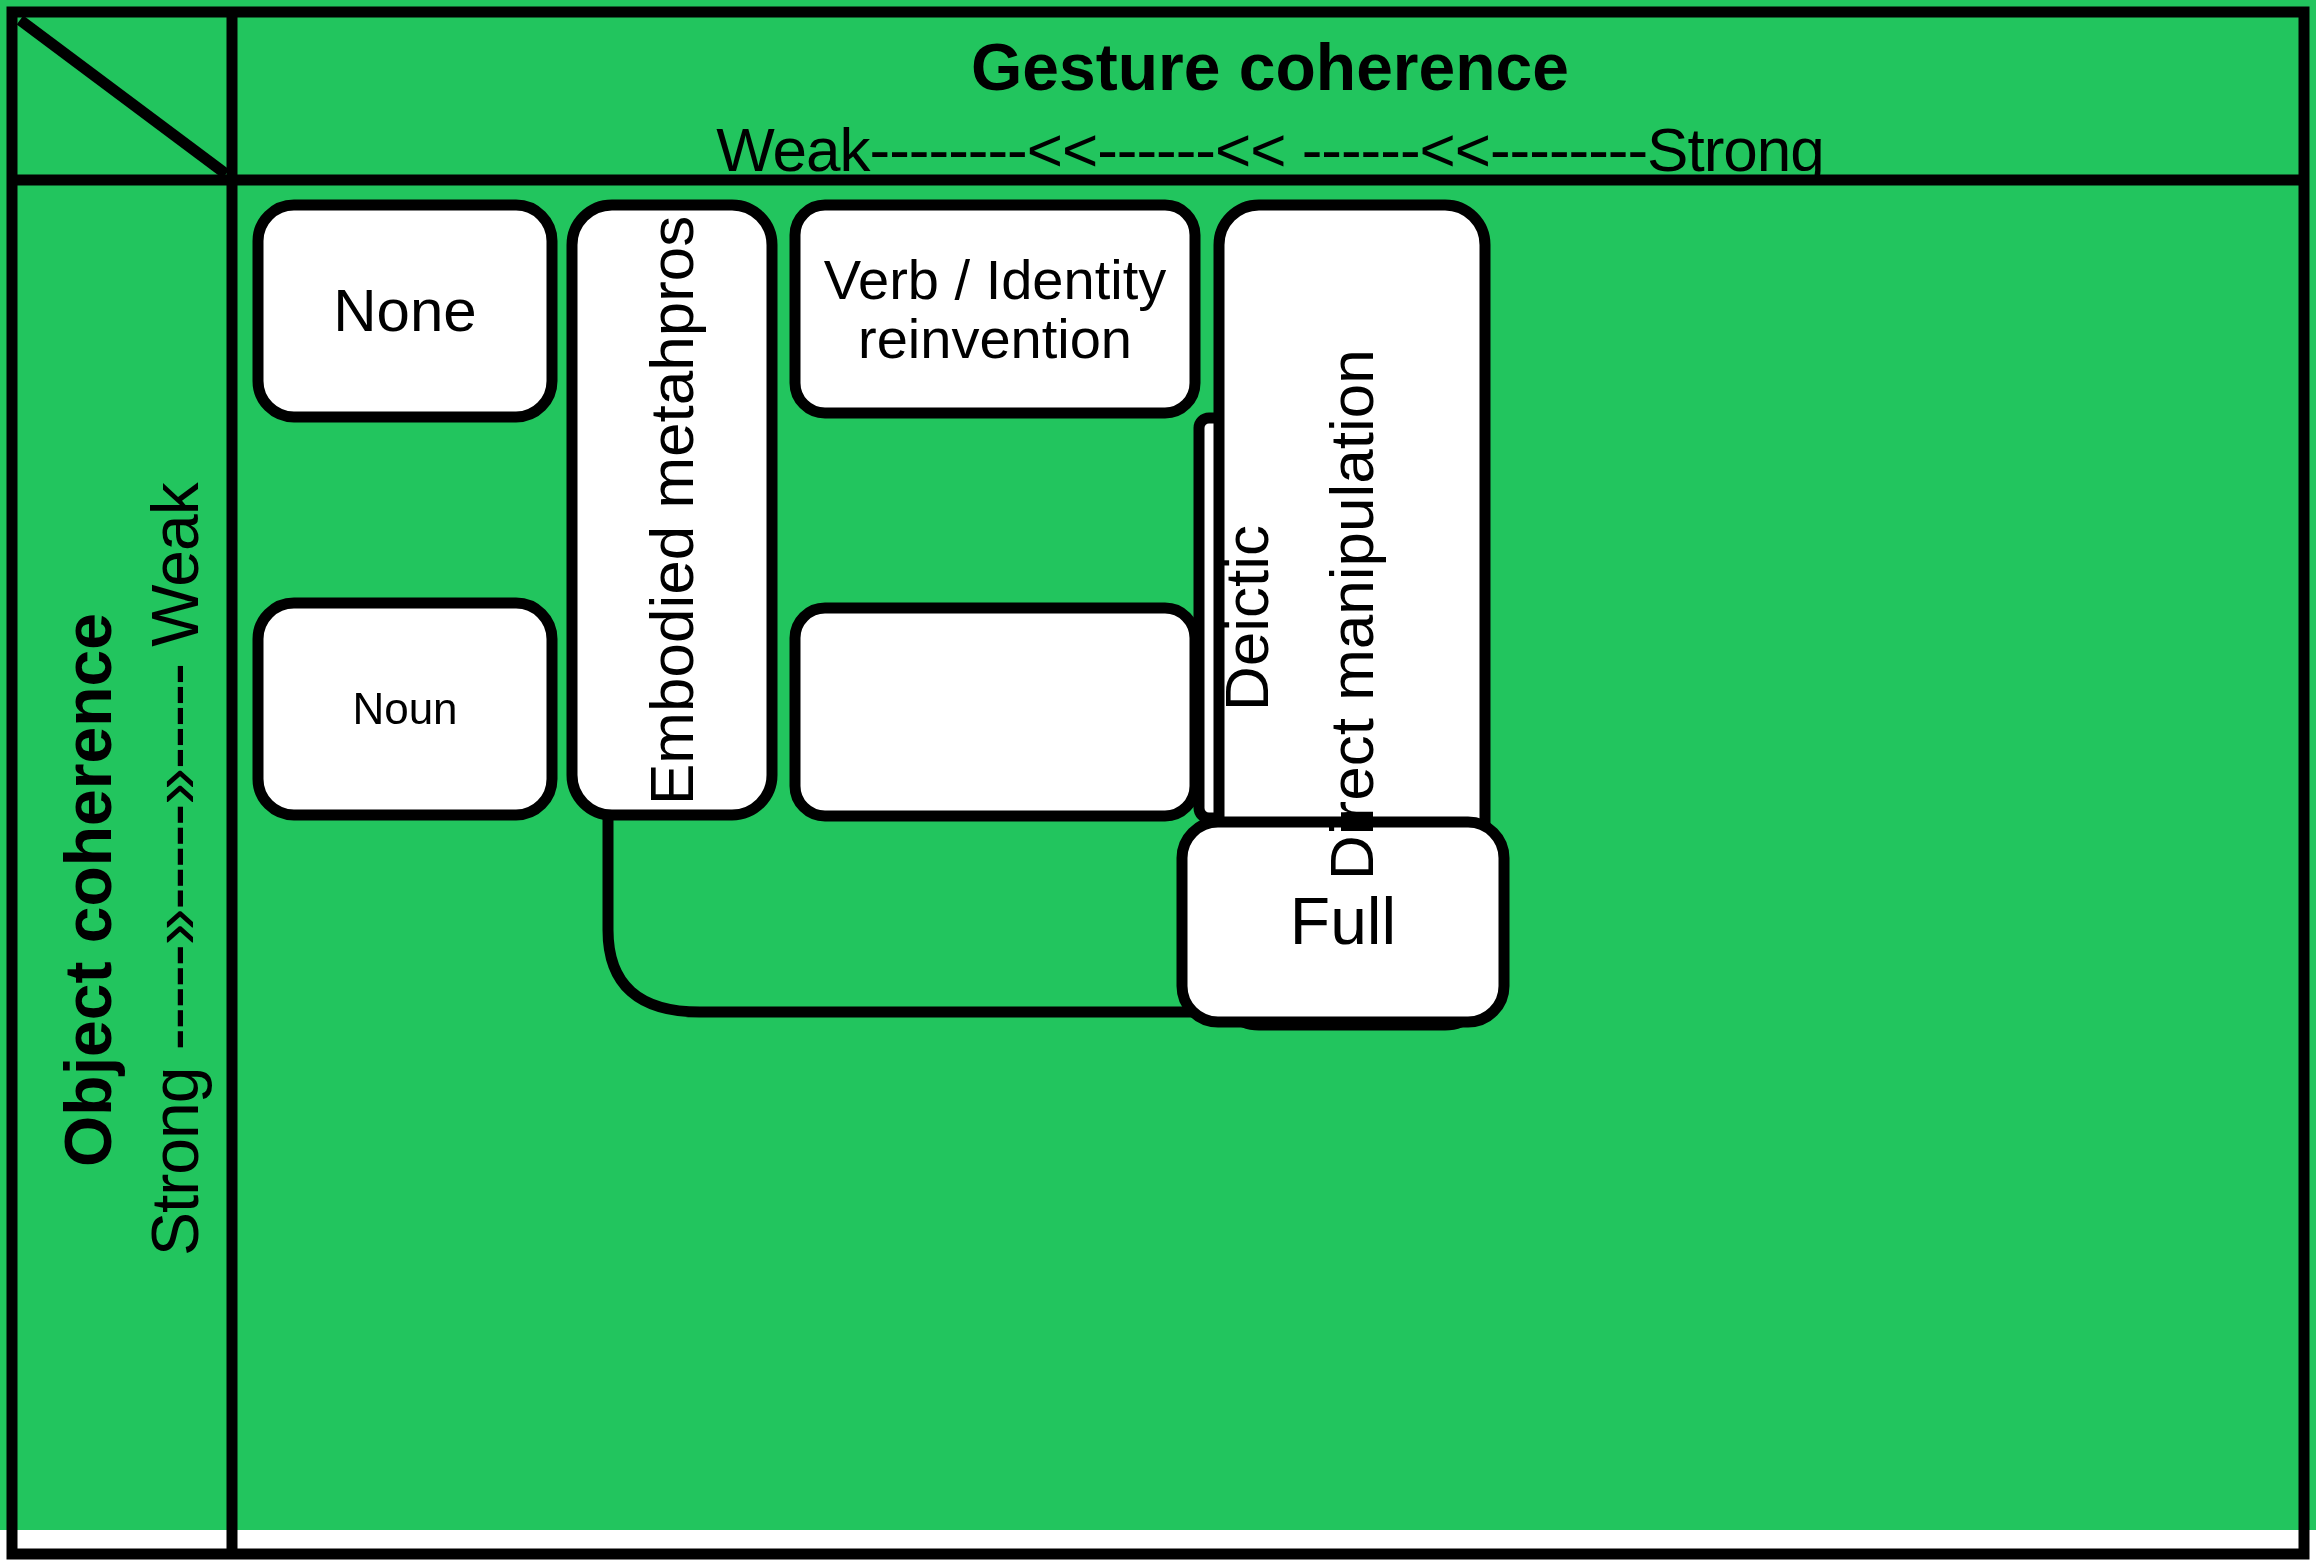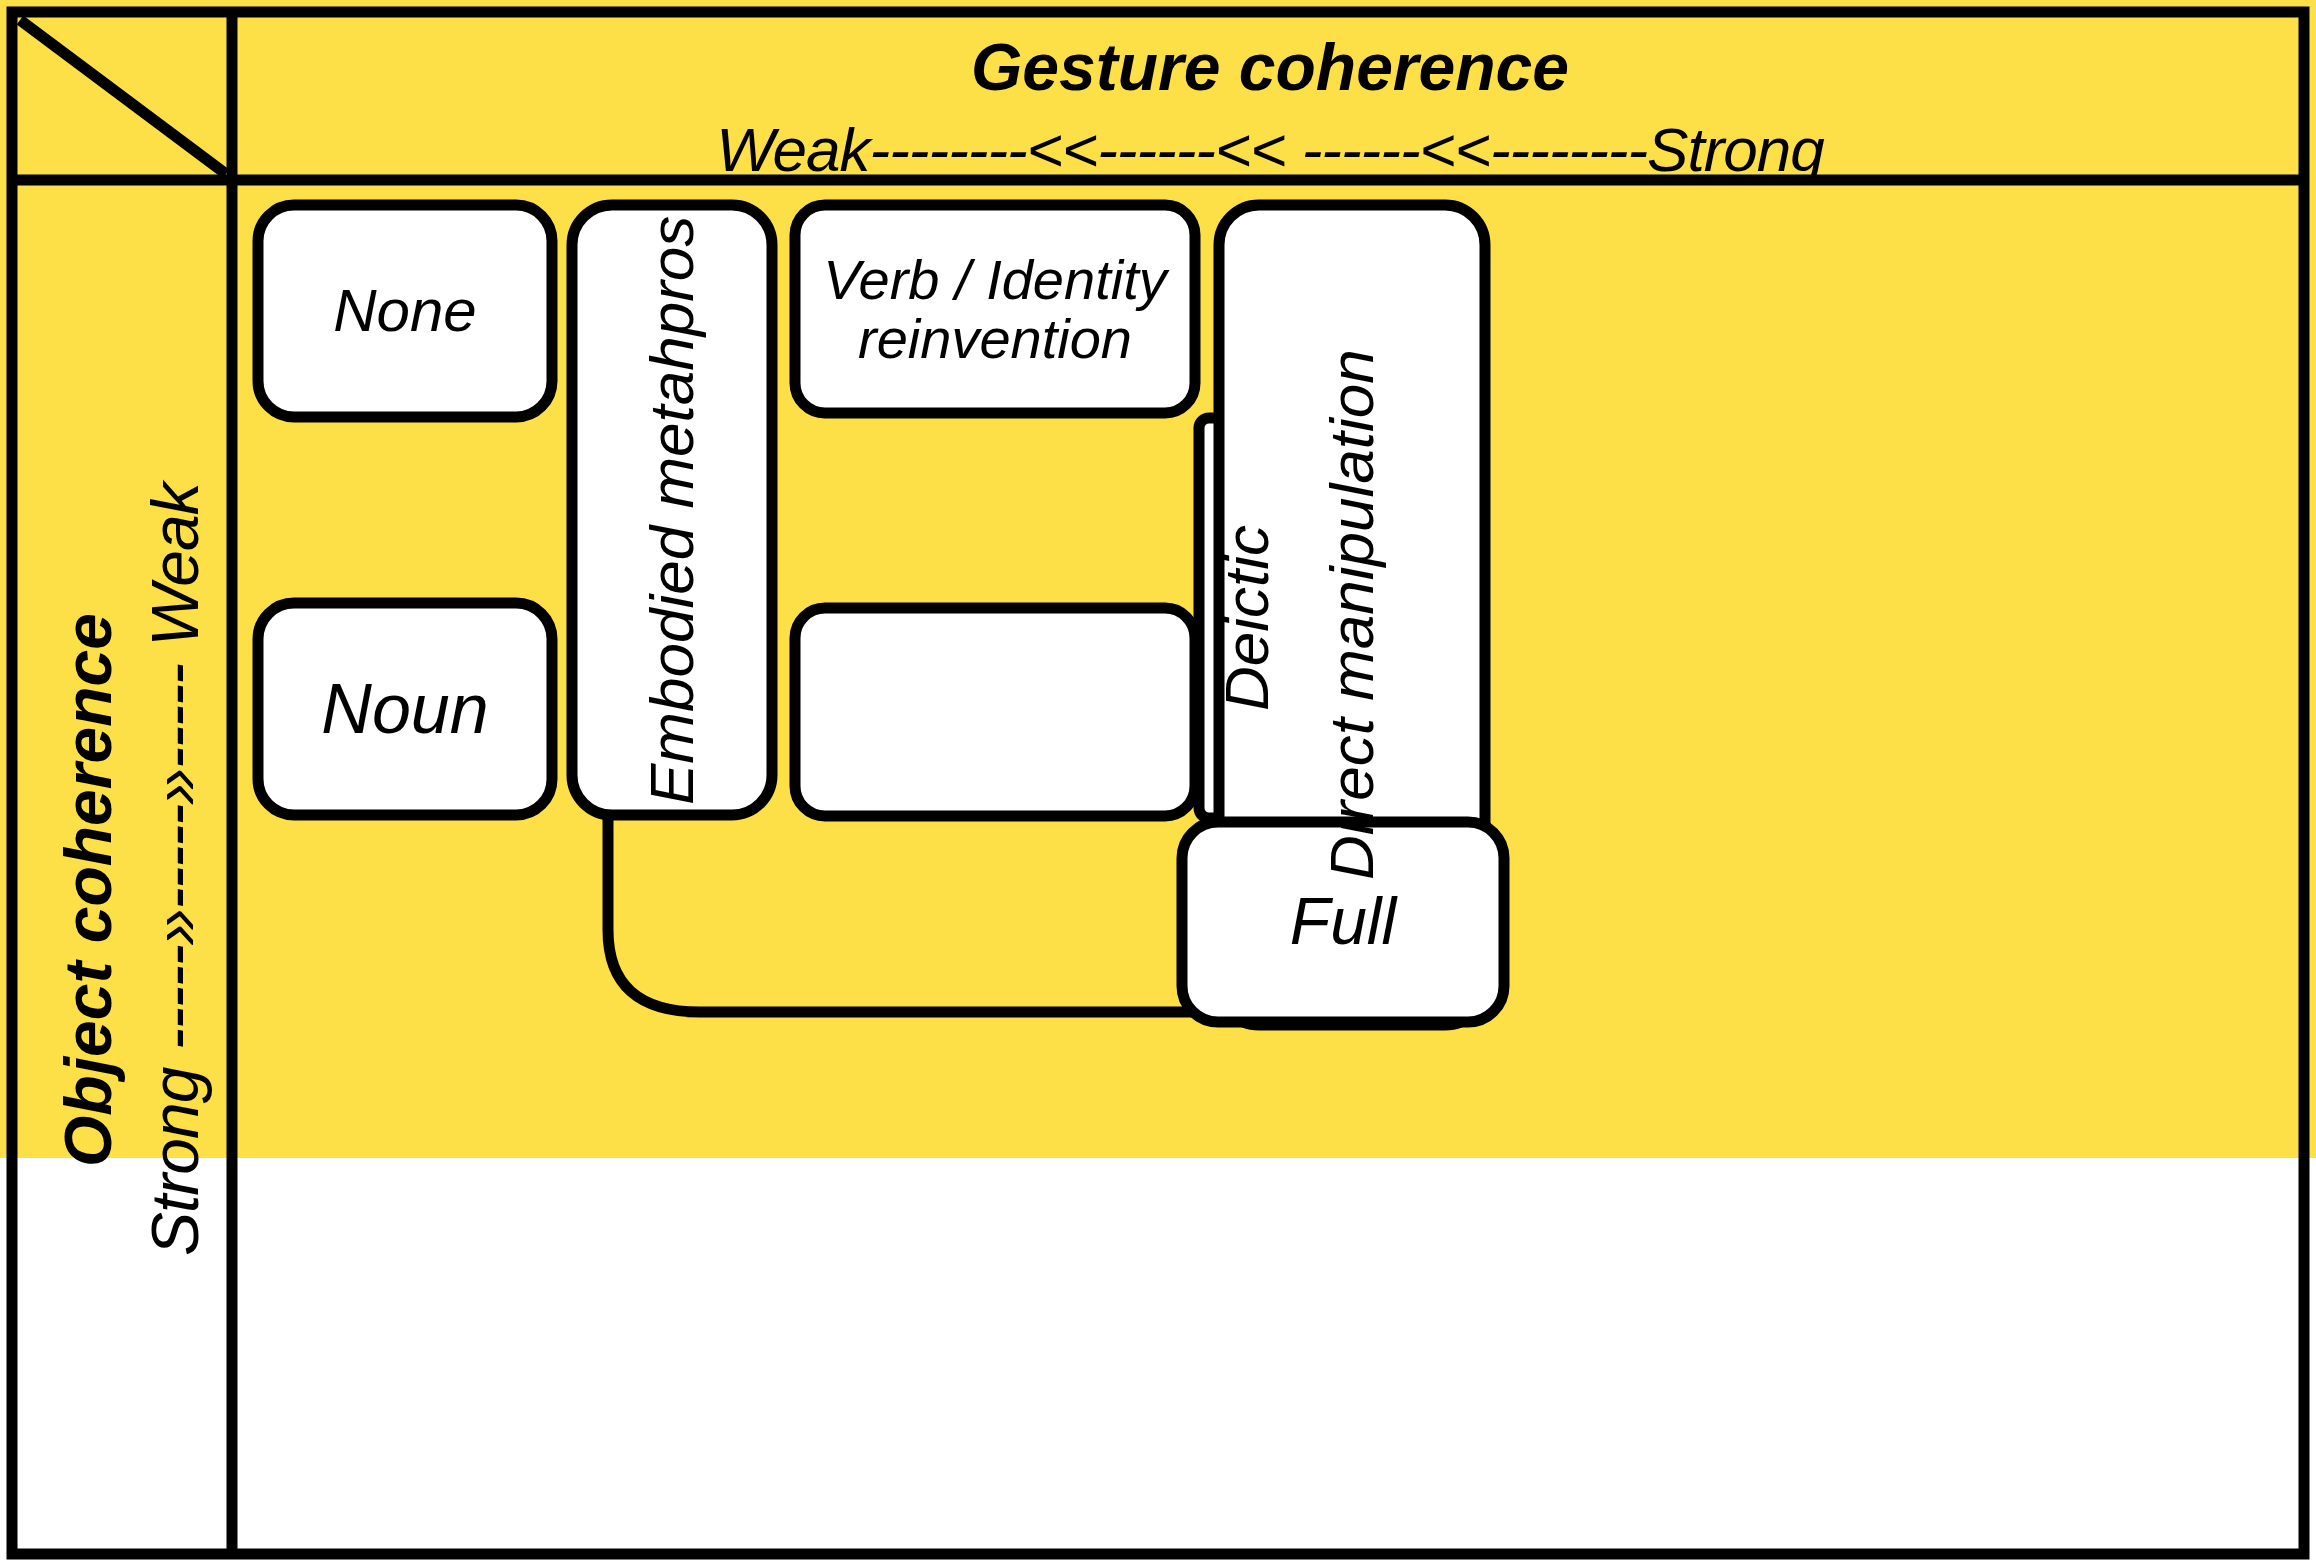--- a/index.html
+++ b/index.html
@@ -1,21 +1,21 @@
 <!DOCTYPE html>
 <html><head>
 <meta charset="utf-8">
 <style>
   html,body{margin:0;padding:0;background:#ffffff;}
   body{
     width:2316px;height:1566px;overflow:hidden;
     font-family:"Liberation Sans", sans-serif;
     color:#000000;
   }
-  #stage{position:relative;width:2316px;height:1158px;background:#fde047;font-style:italic;}
+  #stage{position:relative;width:2316px;height:1530px;background:#22c55e;}
   svg#diagram{position:absolute;left:0;top:0;width:2316px;height:1566px;}
 
   .lbl{
     position:absolute;
     display:flex;align-items:center;justify-content:center;
     text-align:center;
     line-height:1.06;
     white-space:pre;
     pointer-events:none;
   }
@@ -24,21 +24,21 @@
   
   #hdr-title{ left:240px; top:28px; width:2060px; height:80px; font-size:66px; font-weight:700; }
   #hdr-axis { left:240px; top:112px; width:2060px; height:76px; font-size:62px; font-weight:400; letter-spacing:-1px;}
 
   
   #row-title{ left:44px; top:300px; width:90px; height:1180px; font-size:66px; font-weight:700; }
   #row-axis { left:126px; top:220px; width:100px; height:1300px; font-size:66px; font-weight:400; letter-spacing:-1px;}
 
   
   #b-none  { left:258px; top:205px;  width:294px; height:212px; font-size:60px;}
-  #b-noun  { left:258px; top:603px;  width:294px; height:212px; font-size:70px;}
+  #b-noun  { left:258px; top:603px;  width:294px; height:212px; font-size:44px;}
   #b-embod { left:572px; top:205px;  width:200px; height:610px; font-size:62px;}
   #b-verb  { left:795px; top:205px;  width:400px; height:208px; font-size:56px;}
   #b-deic  { left:1199px;top:418px;  width:96px;  height:400px; font-size:62px;}
   #b-nv    { left:795px; top:608px;  width:400px; height:208px; font-size:66px;}
   #b-dm    { left:1219px;top:205px;  width:266px; height:820px; font-size:62px;}
   #b-full  { left:1182px;top:822px;  width:322px; height:200px; font-size:66px;}
 </style>
 </head>
 <body>
 

